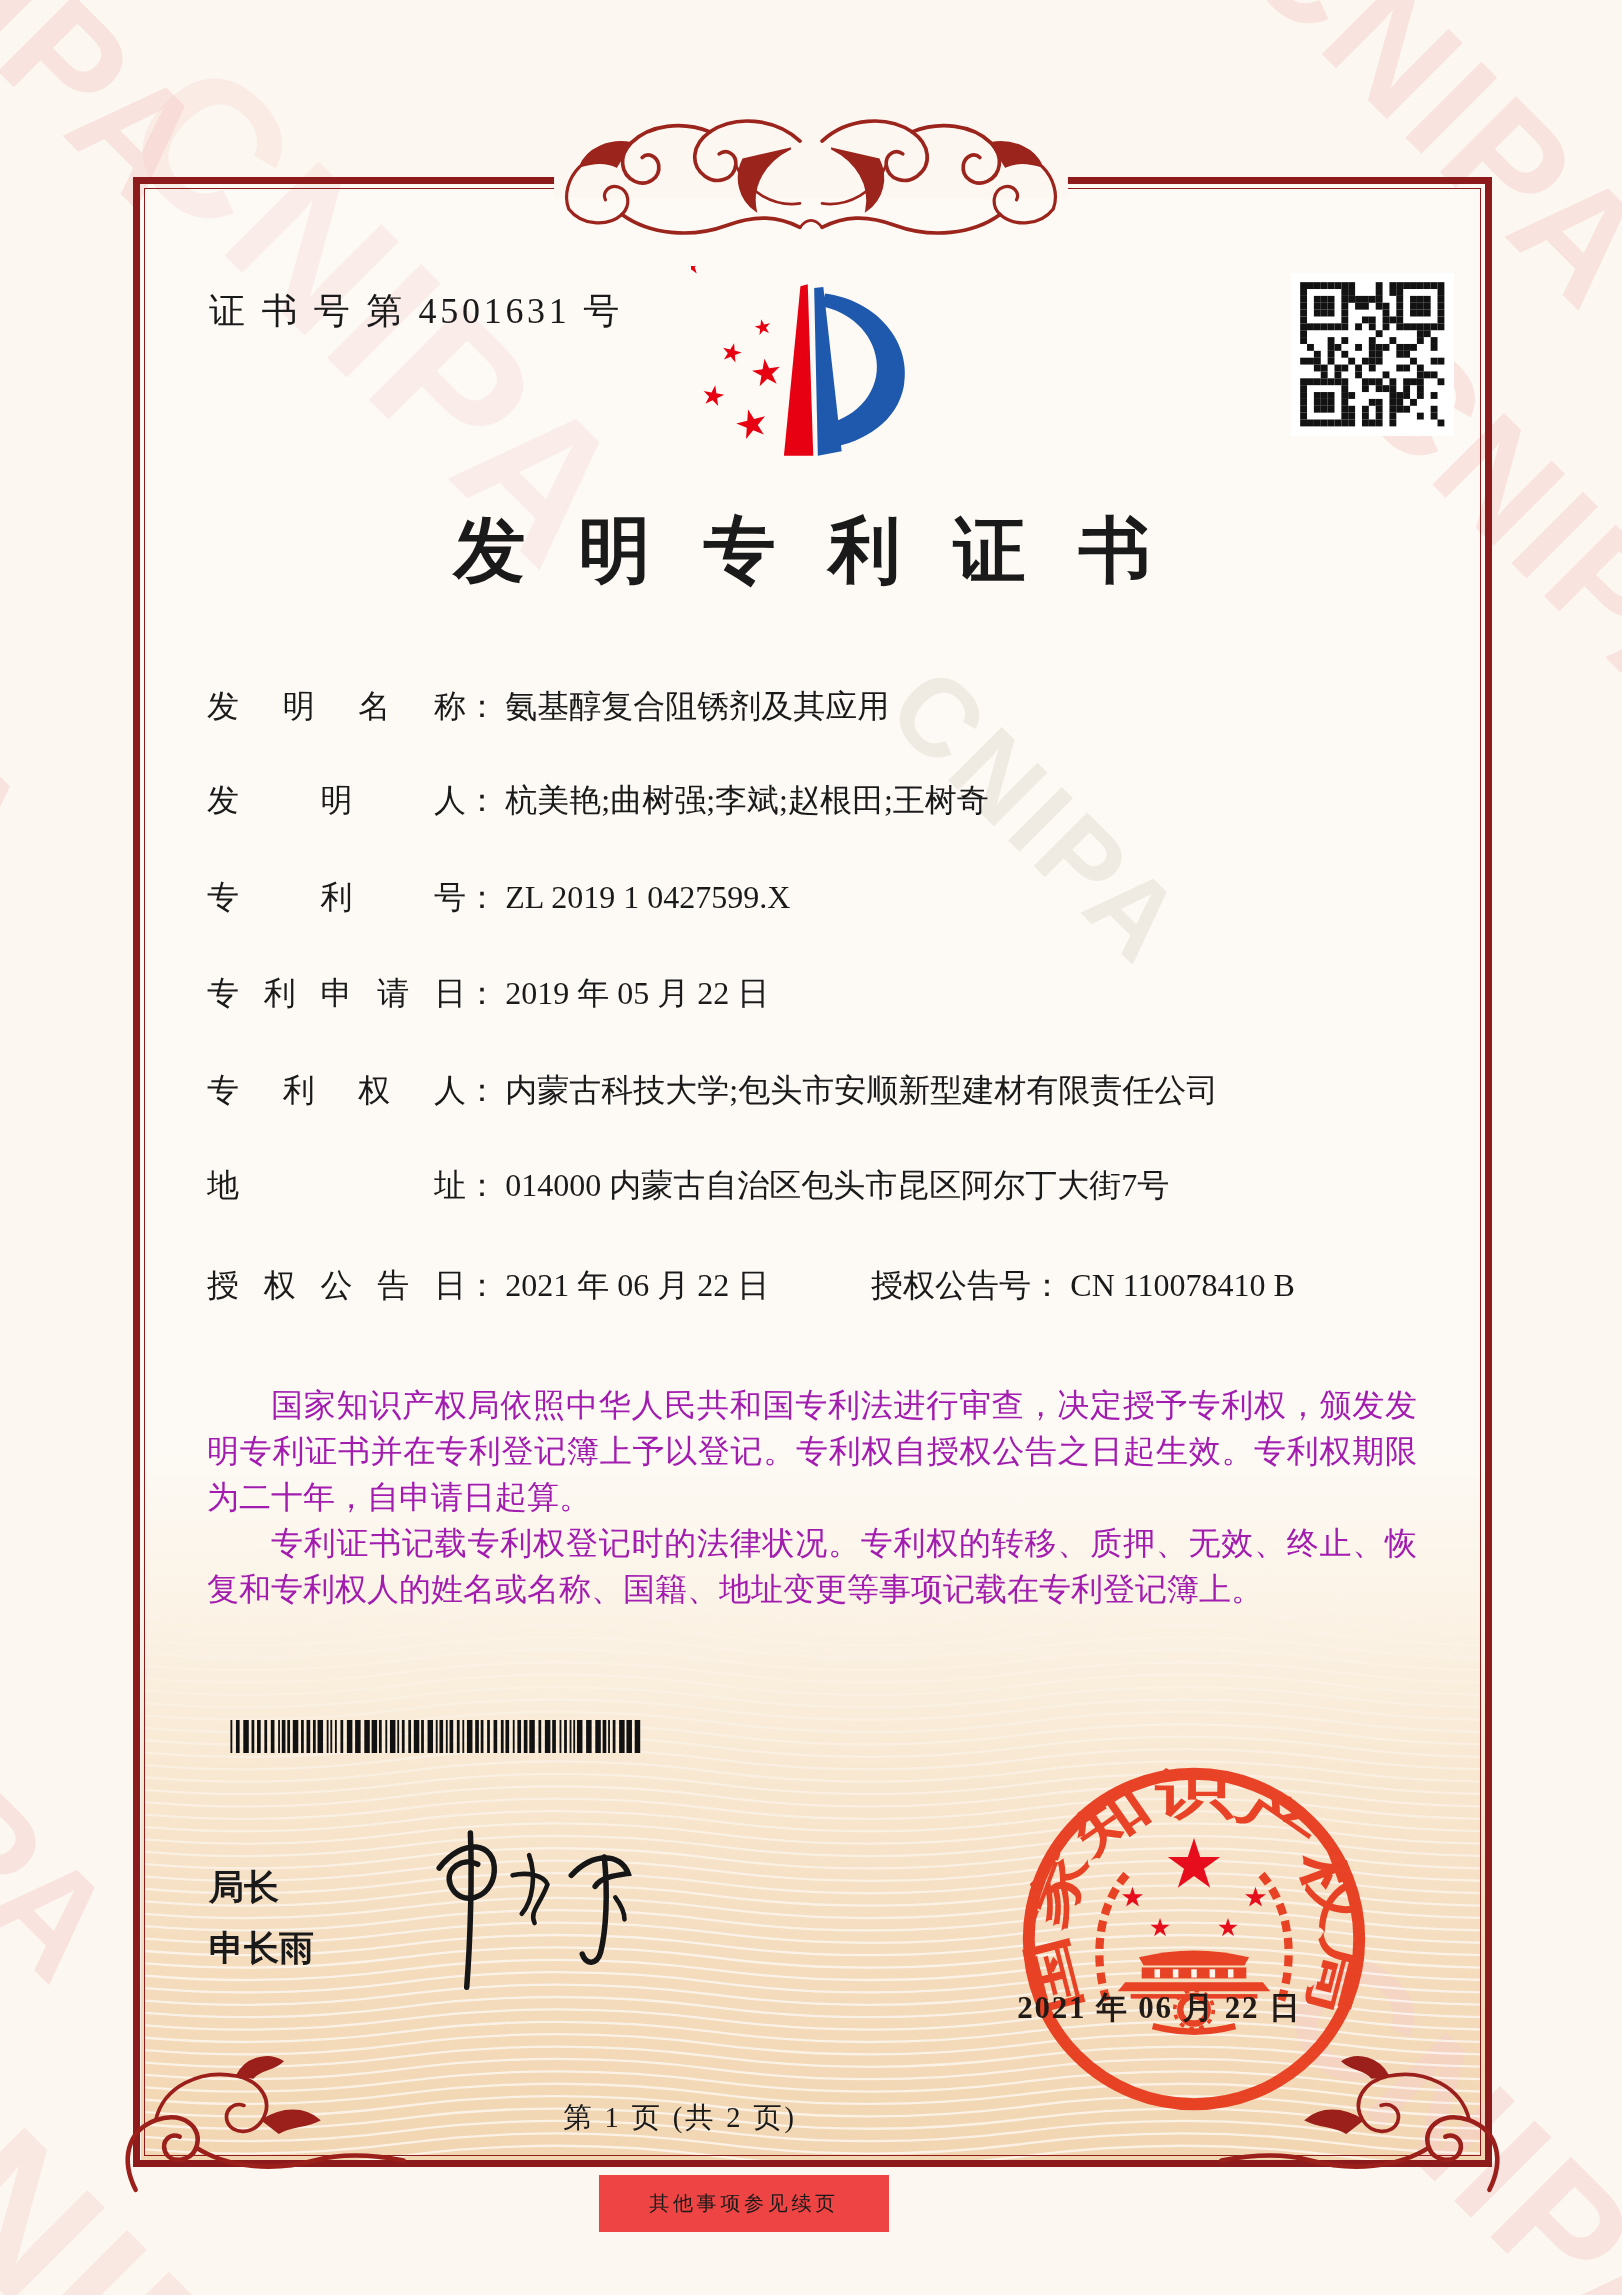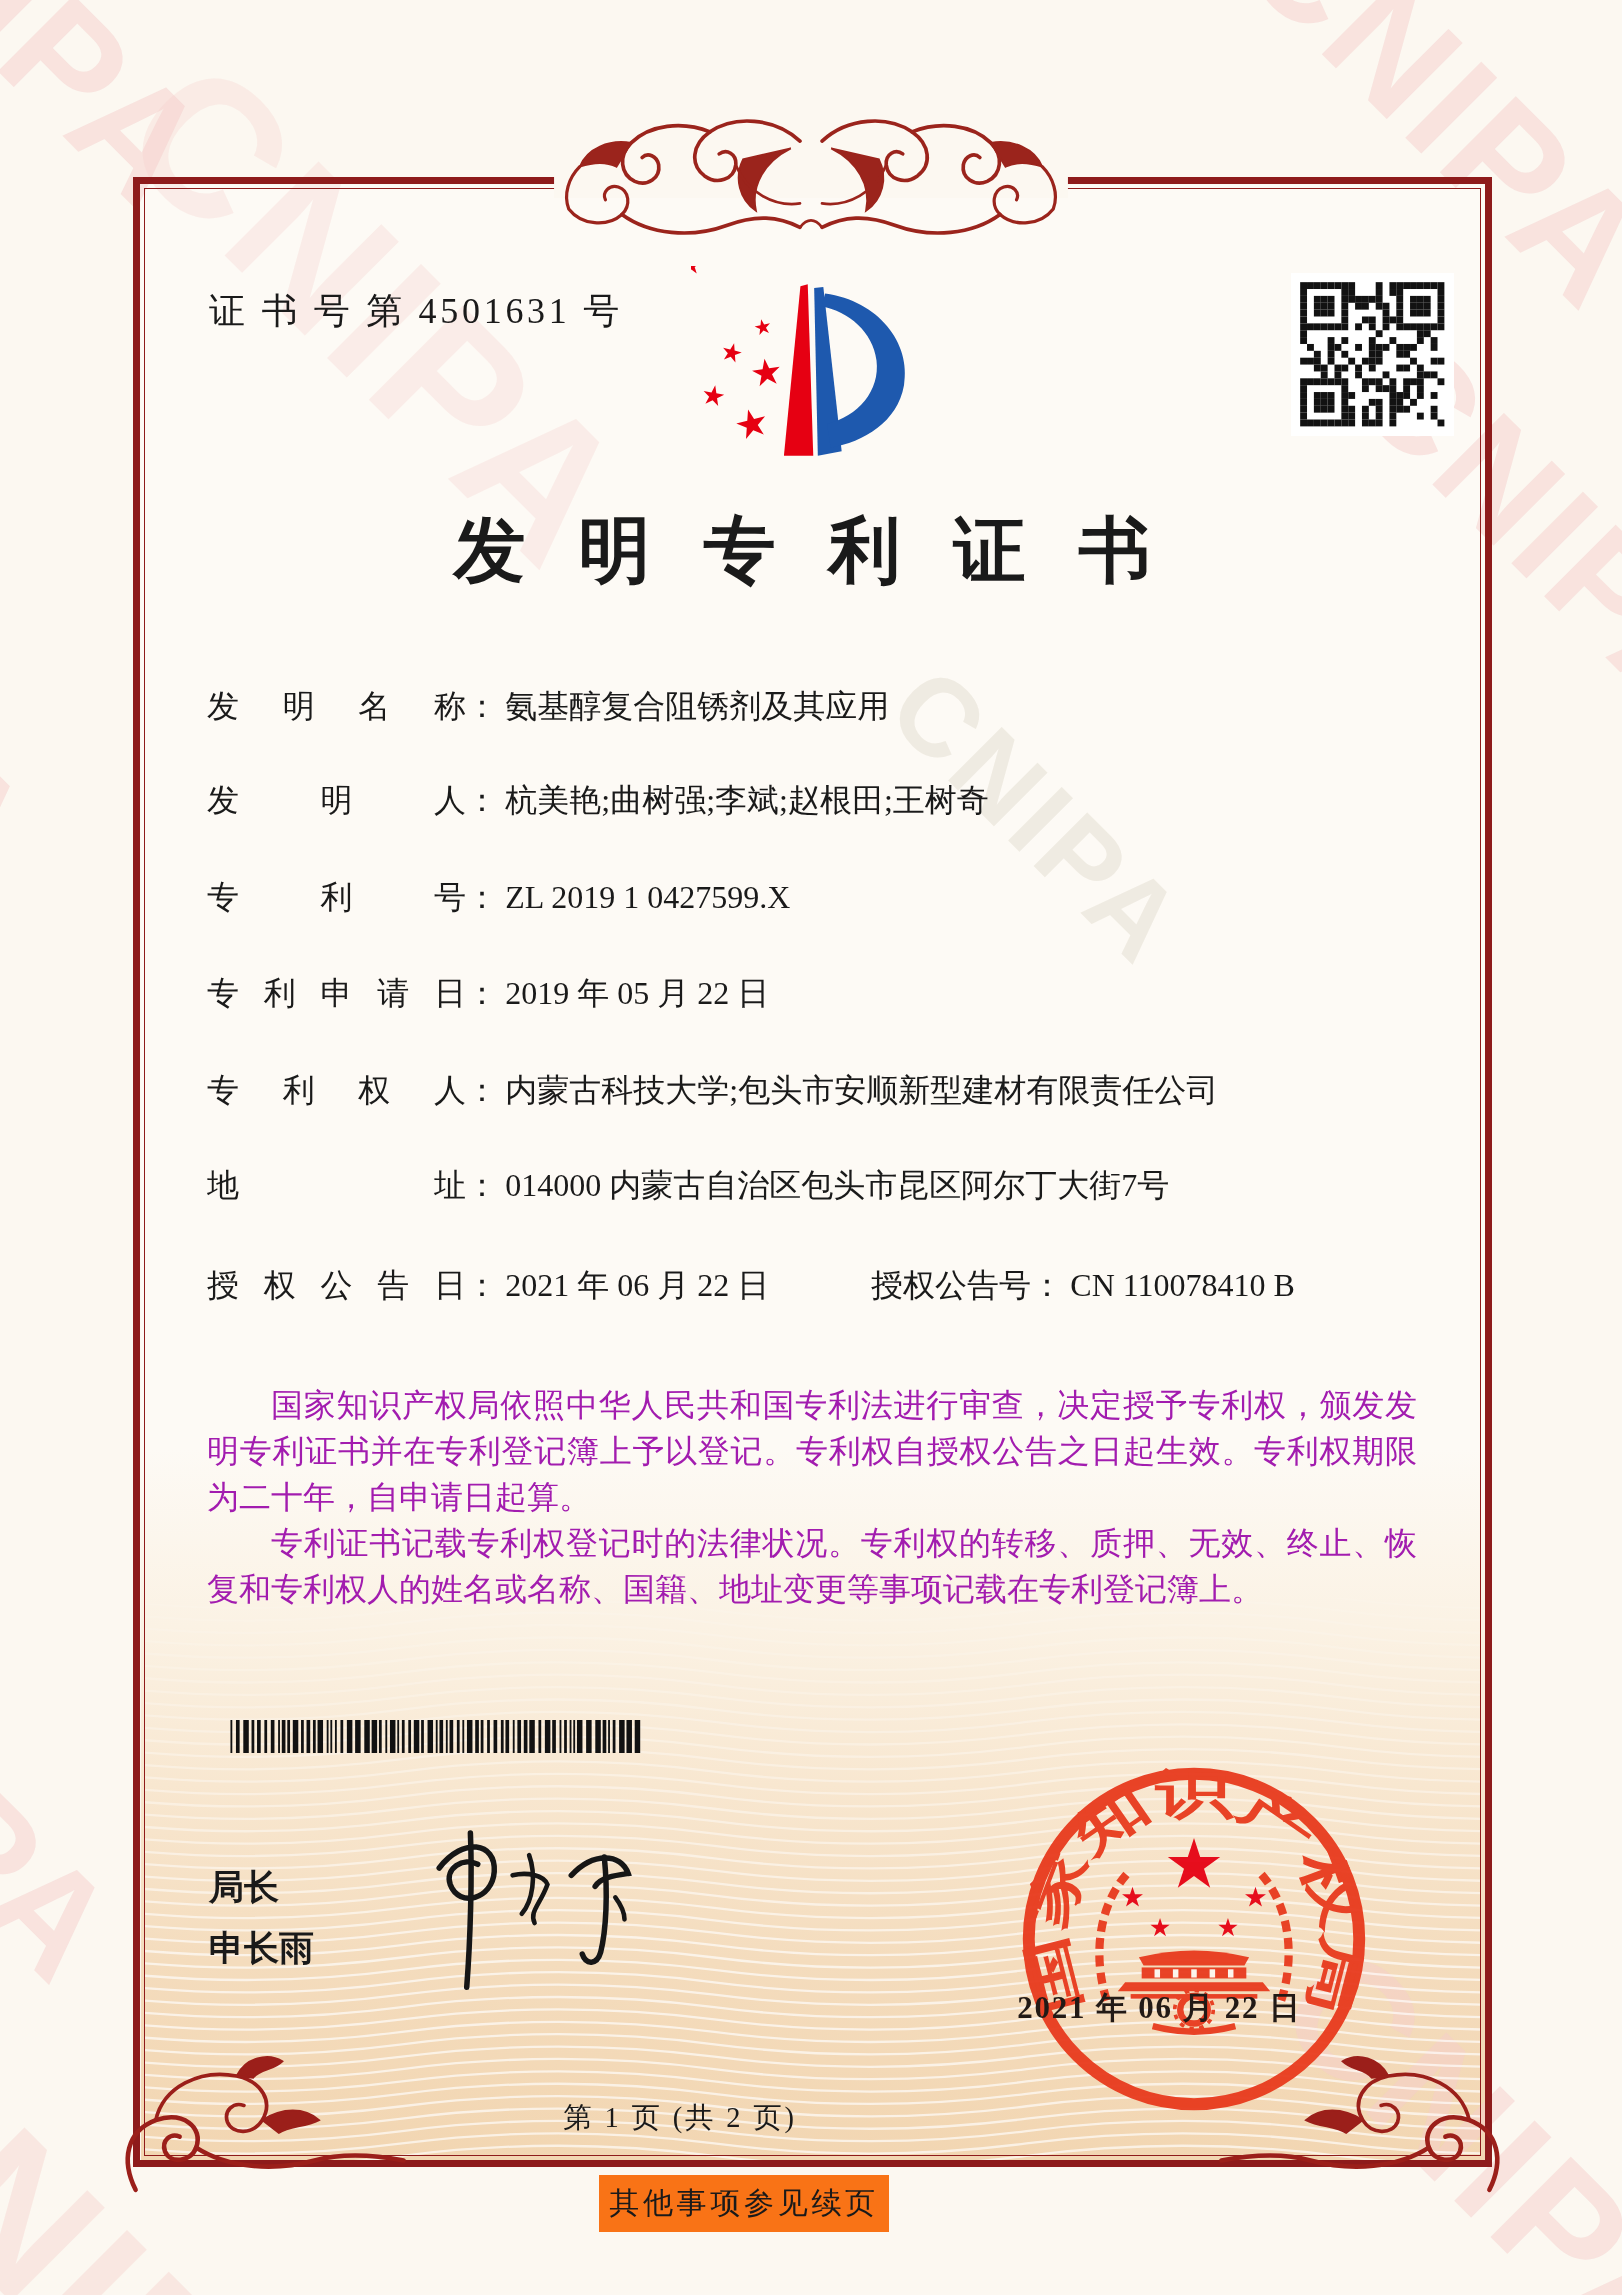--- a/index.html
+++ b/index.html
@@ -31,22 +31,22 @@
   .barcode{left:230px;top:1720px;z-index:3;}
   .director-title{left:209px;top:1864px;font-family:"Liberation Sans","DejaVu Sans",sans-serif;
       font-weight:700;font-size:35px;z-index:3;}
   .director-name{left:209px;top:1925px;font-family:"Liberation Sans","DejaVu Sans",sans-serif;
       font-weight:700;font-size:35px;z-index:3;}
   .sig{left:375px;top:1820px;z-index:3;}
   .seal{left:1015px;top:1760px;z-index:4;}
   .seal-date{left:1008px;top:1987px;width:303px;text-align:center;font-size:31px;letter-spacing:1.8px;
       color:#221a16;z-index:5;font-weight:700;}
   .page-num{left:0;top:2099px;width:1360px;text-align:center;font-size:28.5px;letter-spacing:2.8px;z-index:3;}
-  .note-box{left:599px;top:2175px;width:290px;height:57px;background:#f97316;z-index:3;
-      display:flex;align-items:center;justify-content:center;font-size:30px;letter-spacing:3.7px;}
+  .note-box{left:599px;top:2175px;width:290px;height:57px;background:#ef4444;z-index:3;
+      display:flex;align-items:center;justify-content:center;font-size:20px;letter-spacing:3.7px;}
   .flourish{z-index:4;}
 </style>
 </head>
 <body>
 
 <div class="page">
 
   <div class="abs frame-bg"></div>
 
   <div class="wm" style="left:-110px;top:-239px;font-size:156px;">CNIPA</div>

